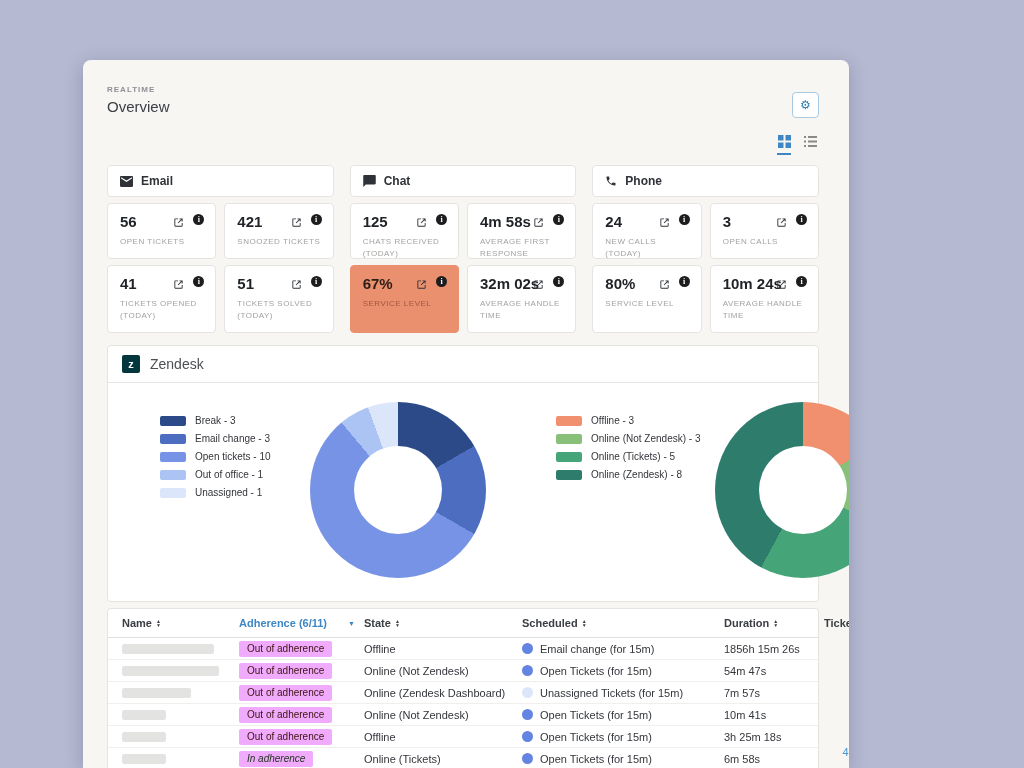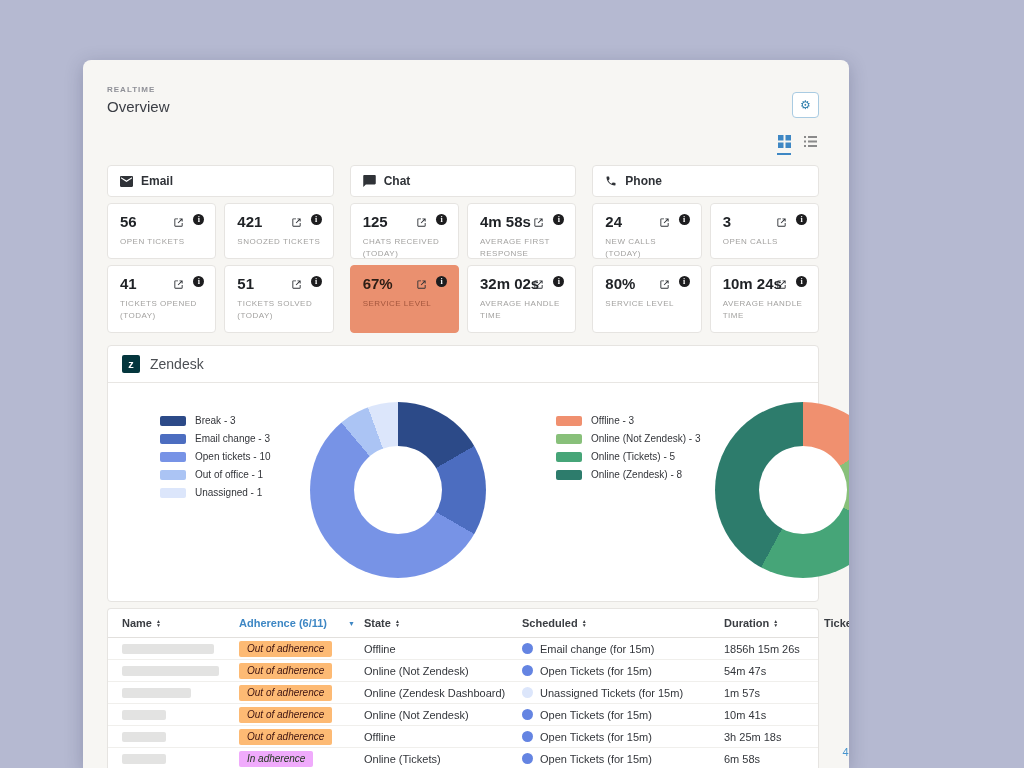--- a/index.html
+++ b/index.html
@@ -73,21 +73,21 @@
   .th.blue { color:#3e87c4;gap:21px; }
   .sort-icon { display:inline-flex; flex-direction:column; line-height:4px; font-size:5px; color:#3a3d42; }
   .sort-icon::before { content:"▲"; }
   .sort-icon::after { content:"▼"; }
   .caret-down { font-size:7px; color:#3e87c4; line-height:7px; }
   .caret-down::before { content:"▼"; }
   .trow { height:22px; border-bottom:1px solid #f0efec; }
   .cell { font-size:11px; color:#33363b; white-space:nowrap; overflow:hidden; }
   .name-bar { display:block; height:10px; background:#e3e3e2; border-radius:2px; }
   .badge { display:inline-block; font-size:10px; padding:2px 8px 3px; border-radius:2px; }
-  .badge.out { background:#fdba74; color:#3c1210;font-style:italic; }
+  .badge.out { background:#f0abfc; color:#3c1210; }
   .badge.in  { background:#f0abfc; color:#1c3318;font-style:italic; }
   .sched-cell { display:flex; align-items:center; gap:7px; }
   .sched-dot { width:11px; height:11px; border-radius:50%; flex:none; }
   .ticket-cell { display:flex; align-items:center; gap:3px; color:#4694ce; cursor:pointer;flex-direction:column; }
   .ticket-cell svg { width:10px; height:10px; fill:#4694ce; }
   .actions-cell { text-align:right; padding-right:13px; }
   .row-actions { font-size:9px; letter-spacing:1px; color:#4a4a4a; font-weight:bold; cursor:pointer; }
   .row-actions::before { content:"•••"; }
   .ic { display:inline-flex; }
 </style>
@@ -451,21 +451,21 @@
   <div class="trow">
     <div class="cell">
             <span class="name-bar" style="width: 69px;"></span>
           </div>
     <div class="cell"><span class="badge out">Out of adherence</span></div>
     <div class="cell state-cell">Online (Zendesk Dashboard)</div>
     <div class="cell sched-cell">
       <span class="sched-dot" style="background: rgb(220, 230, 251);"></span>
       <span>Unassigned Tickets (for 15m)</span>
     </div>
-    <div class="cell">1m 57s</div>
+    <div class="cell">7m 57s</div>
     <div class="cell ticket-cell" style="visibility: hidden;">
       <span></span>
       <svg viewBox="0 0 24 24">
               <path d="M3.9 12a3.1 3.1 0 0 1 3.1-3.1h4V7H7a5 5 0 0 0 0 10h4v-1.9H7A3.1 3.1 0 0 1 3.9 12zm6.1 1h4v-2h-4v2zm7-6h-4v1.9h4a3.1 3.1 0 1 1 0 6.2h-4V17h4a5 5 0 0 0 0-10z"></path>
             </svg>
     </div>
     <div class="cell actions-cell"><span class="row-actions"></span></div>
   </div>
 
   <div class="trow">

